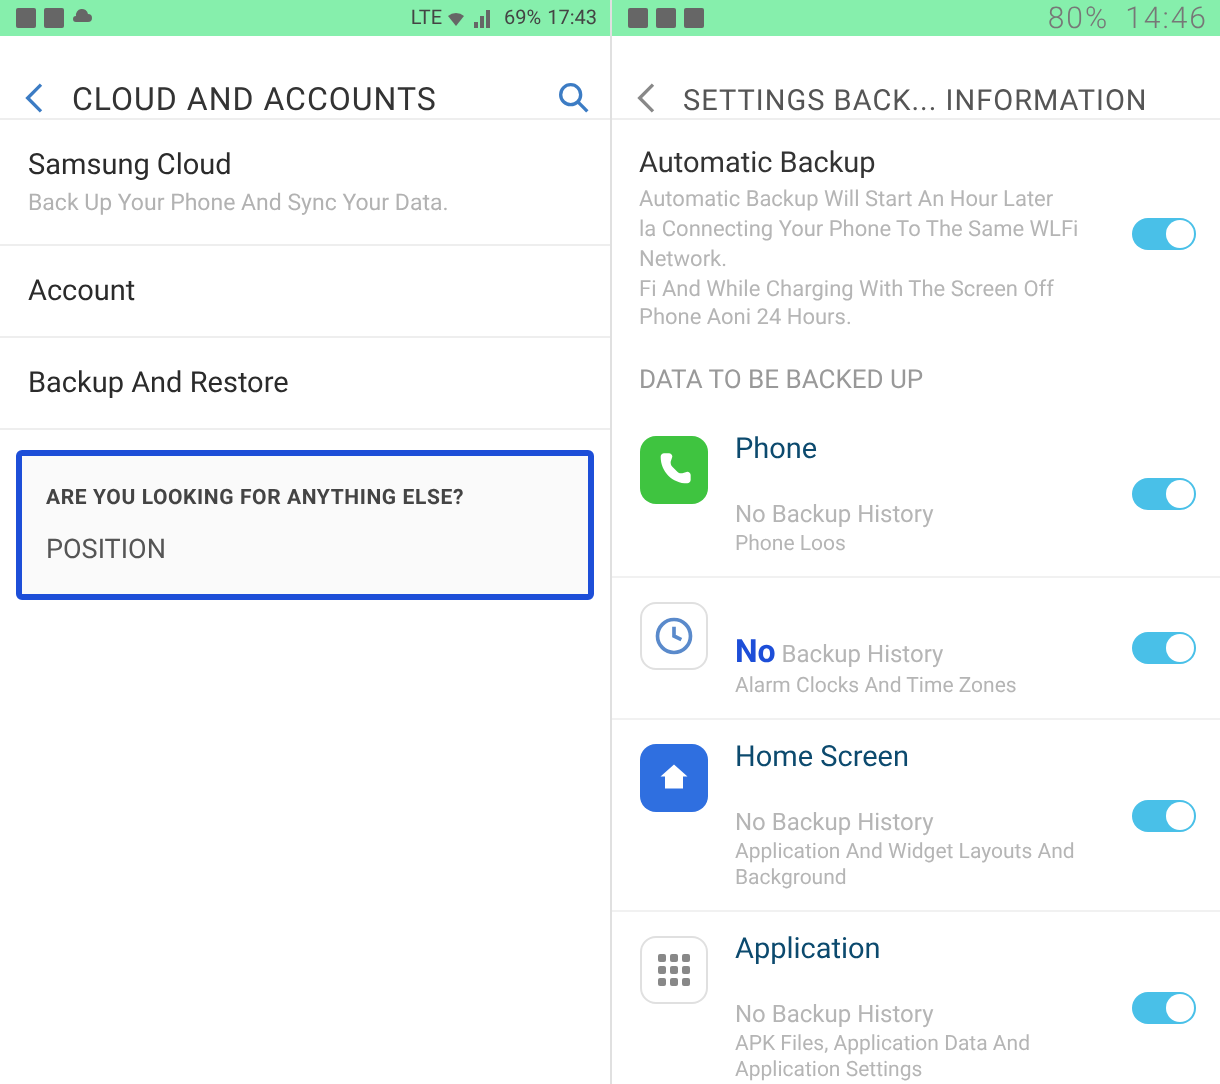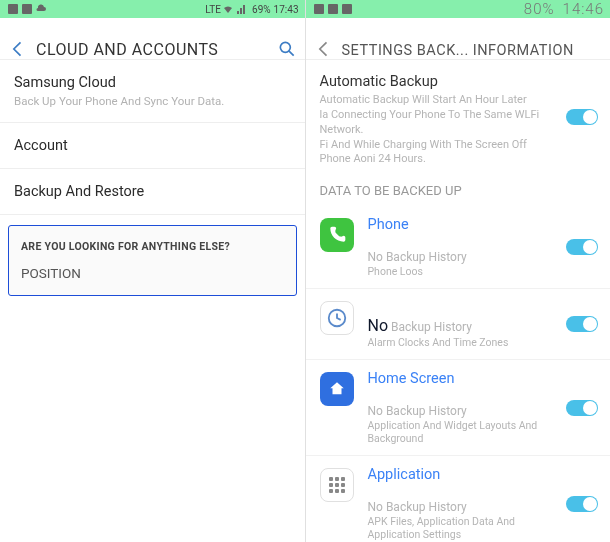--- a/index.html
+++ b/index.html
@@ -14,46 +14,46 @@
   .header { height: 42px; display: flex; align-items: flex-end; padding: 0 8px; border-bottom: 1px solid #eee; }
   .back-arrow { width: 20px; height: 20px; stroke: #3c7cc4; fill: none; stroke-width: 2; }
   .back-arrow2 { width: 20px; height: 20px; stroke: #888; fill: none; stroke-width: 2; }
   .header-title { font-size: 16px; color: #333; letter-spacing: 0.5px; margin-left: 8px; flex: 1; white-space: nowrap; overflow: hidden; }
   .header-title2 { font-size: 14.5px; color: #555; letter-spacing: 0.5px; margin-left: 8px; flex: 1; white-space: nowrap; overflow: hidden; }
   .search-ico { width: 20px; height: 20px; stroke: #3c7cc4; fill: none; stroke-width: 2; }
   .scroll { flex: 1; overflow: hidden; }
   .list-item { padding: 14px 14px; border-bottom: 1px solid #eee; }
   .li-title { font-size: 14.5px; color: #2b2b2b; }
   .li-sub { font-size: 11.5px; color: #b2b2b2; margin-top: 3px; }
-  .card { margin: 10px 8px; border: 1px solid #1d4ed8; border-radius: 3px; background: #fafafa; padding: 14px 12px; }
+  .card { margin: 10px 8px; border: 3px solid #1d4ed8; border-radius: 3px; background: #fafafa; padding: 14px 12px; }
   .card-q { font-size: 10.5px; font-weight: 700; color: #444; letter-spacing: 0.3px; }
   .card-pos { font-size: 13.5px; color: #555; margin-top: 12px; }
   .section { padding: 13px 14px 8px; }
   .auto-title { font-size: 14.5px; color: #333; margin-bottom: 3px; }
   .auto-desc { font-size: 11px; color: #b5b5b5; line-height: 1.35; margin-right: 50px; }
   .auto-bold { font-size: 12.5px; color: #9e9e9e; font-weight: 600; margin-top: 1px; }
   .auto-desc2 { font-size: 11px; color: #b5b5b5; }
   .toggle { position: absolute; right: 12px; top: 50%; transform: translateY(-50%); width: 32px; height: 16px; background: #49c0e8; border-radius: 8px; }
   .toggle::after { content: ""; position: absolute; right: 1px; top: 1px; width: 14px; height: 14px; background: #fff; border-radius: 50%; }
   .rel { position: relative; }
   .group-label { font-size: 13px; color: #999; padding: 10px 14px 8px; }
   .data-item { display: flex; align-items: flex-start; padding: 10px 14px; border-bottom: 1px solid #f1f1f1; position: relative; min-height: 52px; }
   .data-icon { width: 34px; height: 34px; border-radius: 8px; flex-shrink: 0; margin-top: 2px; margin-right: 14px; display: flex; align-items: center; justify-content: center; }
   .di-txt { flex: 1; min-width: 0; margin-right: 46px; }
-  .di-title { font-size: 14.5px; color: #3b82f6; }
+  .di-title { font-size: 14.5px; color: #0c4a6e; }
   .di-sub1 { font-size: 12px; color: #b5b5b5; margin-top: 17px; }
   .di-sub2 { font-size: 10.5px; color: #b5b5b5; margin-top: 1px; }
   .btn-backup { text-align: center; padding: 16px 0; font-size: 16px; color: #333; letter-spacing: 0.5px; }
   .ic-phone { background: #3fc440; }
   .ic-clock { background: #fff; border: 1px solid #e0e0e0; }
   .ic-home { background: #2f6fe0; }
   .ic-apps { background: #fff; border: 1px solid #e0e0e0; }
   .dotgrid { display: grid; grid-template-columns: repeat(3,4px); grid-gap: 2px; }
   .dotgrid span { width: 4px; height: 4px; background: #888; border-radius: 1px; }
-  .no-big { font-size: 16px; color: #0f172a; font-weight: 400; display: inline; }
+  .no-big { font-size: 16px; color: #1d4ed8; font-weight: 700; display: inline; }
 </style>
 </head>
 <body>
 
 <div class="pane pane-left">
   <div class="statusbar">
     <svg class="sb-icon" viewBox="0 0 10 10">
         <rect width="10" height="10" rx="1"></rect>
       </svg>
     <svg class="sb-icon" viewBox="0 0 10 10">

